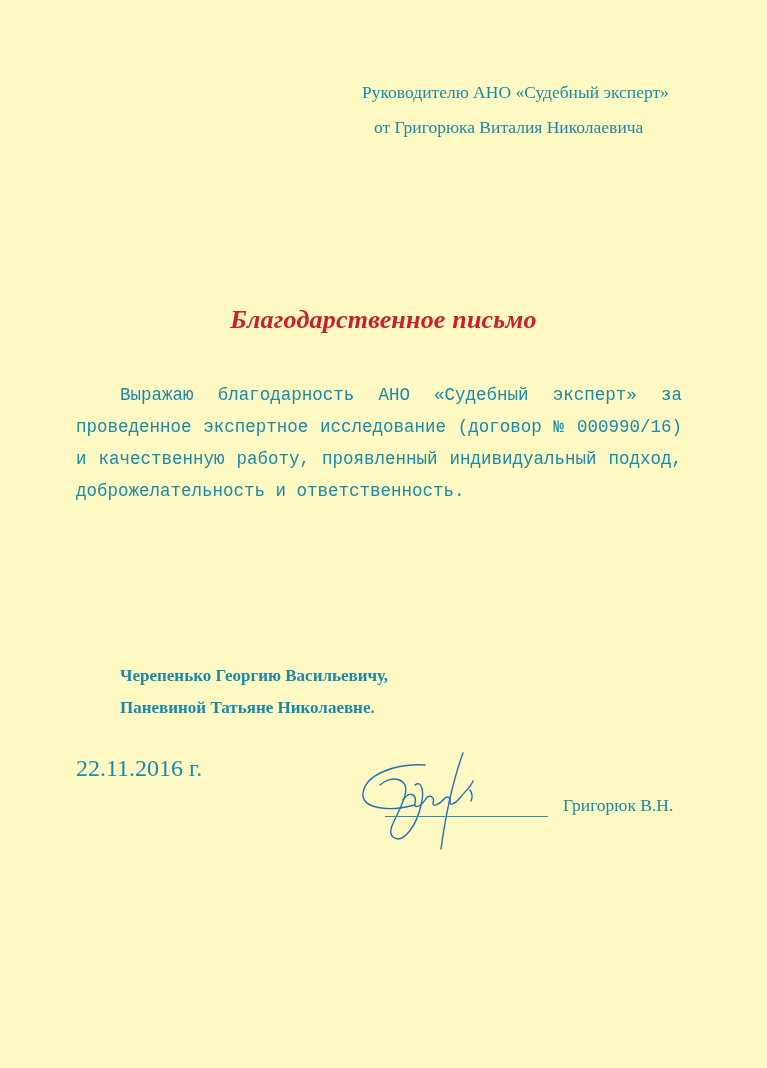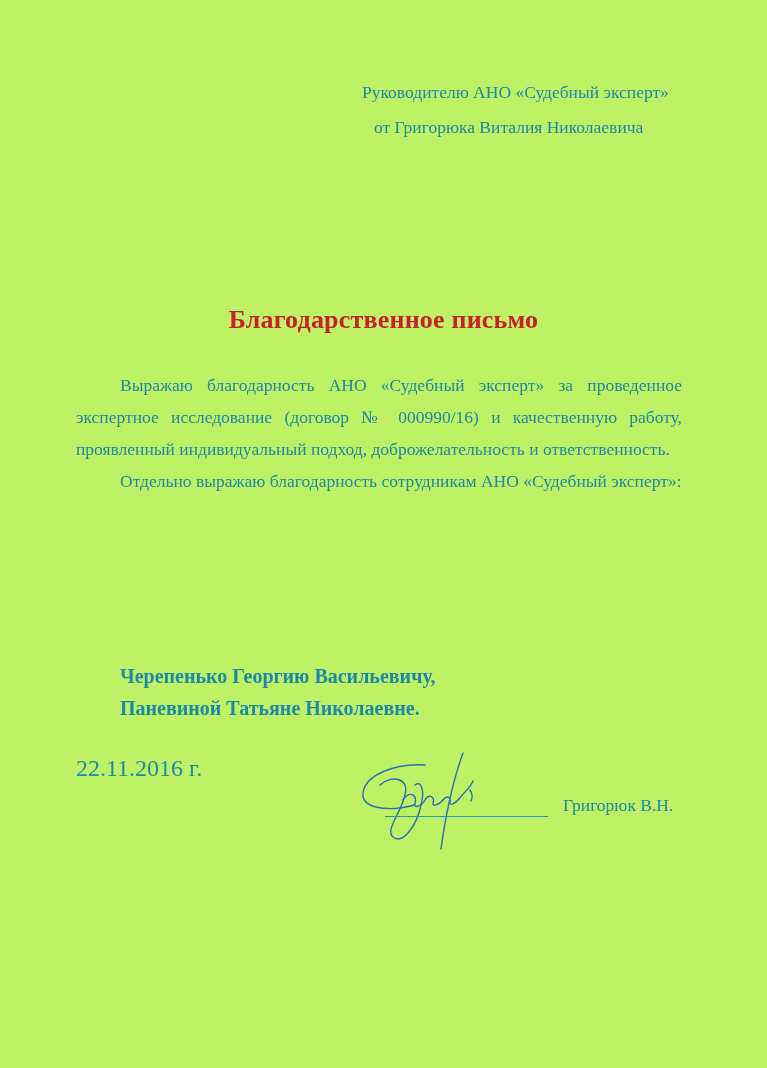--- a/index.html
+++ b/index.html
@@ -12,21 +12,21 @@
       height: 1068px;
       position: relative;
       overflow: hidden;
       font-family: "Liberation Serif", serif;
       color: #1a8aa8;
     }
     .page {
       position: absolute;
       left: 0; top: 0;
       width: 767px; height: 1068px;
-      background: #bef264;
+      background: #fef9c3;
     }
     .addressee {
       position: absolute;
       left: 362px;
       top: 75px;
       font-size: 17.5px;
       line-height: 35px;
       color: #1a8aa8;
     }
     .addressee .line {
@@ -37,43 +37,45 @@
       margin-left: 12px;
     }
     .title {
       position: absolute;
       left: 0;
       width: 767px;
       top: 305px;
       text-align: center;
       font-size: 26px;
       font-weight: bold;
+      font-style: italic;
       color: #c8202c;
       letter-spacing: 0.2px;
     }
     .body-text {
       position: absolute;
       left: 76px;
-      top: 369px;
+      top: 379px;
       width: 606px;
       font-size: 17.5px;
       line-height: 32px;
       color: #1a8aa8;
+      font-family: Liberation Mono, monospace;
     }
     .para {
       margin: 0;
       text-align: justify;
       text-indent: 44px;
     }
     .para.p1 { text-align-last: left; }
     .names {
       position: absolute;
       left: 120px;
       top: 660px;
-      font-size: 20px;
+      font-size: 17px;
       line-height: 32px;
       font-weight: bold;
       color: #1a8aa8;
     }
     .names .name { display: block; white-space: nowrap; }
     .date {
       position: absolute;
       left: 76px;
       top: 755px;
       font-size: 24px;
@@ -111,21 +113,20 @@
 
   <div class="addressee">
     <span class="line">Руководителю АНО «Судебный эксперт»</span>
     <span class="line from">от  Григорюка Виталия Николаевича</span>
   </div>
 
   <div class="title">Благодарственное письмо</div>
 
   <div class="body-text">
     <p class="para p1">Выражаю благодарность АНО «Судебный эксперт» за проведенное экспертное исследование (договор № 000990/16) и качественную работу, проявленный индивидуальный подход, доброжелательность и ответственность.</p>
-    <p class="para">Отдельно выражаю благодарность сотрудникам АНО «Судебный эксперт»:</p>
   </div>
 
   <div class="names">
     <span class="name">Черепенько Георгию Васильевичу,</span>
     <span class="name">Паневиной Татьяне Николаевне.</span>
   </div>
 
   <div class="date">22.11.2016 г.</div>
 
   <svg class="signature" viewBox="0 0 200 110" xmlns="http://www.w3.org/2000/svg">

